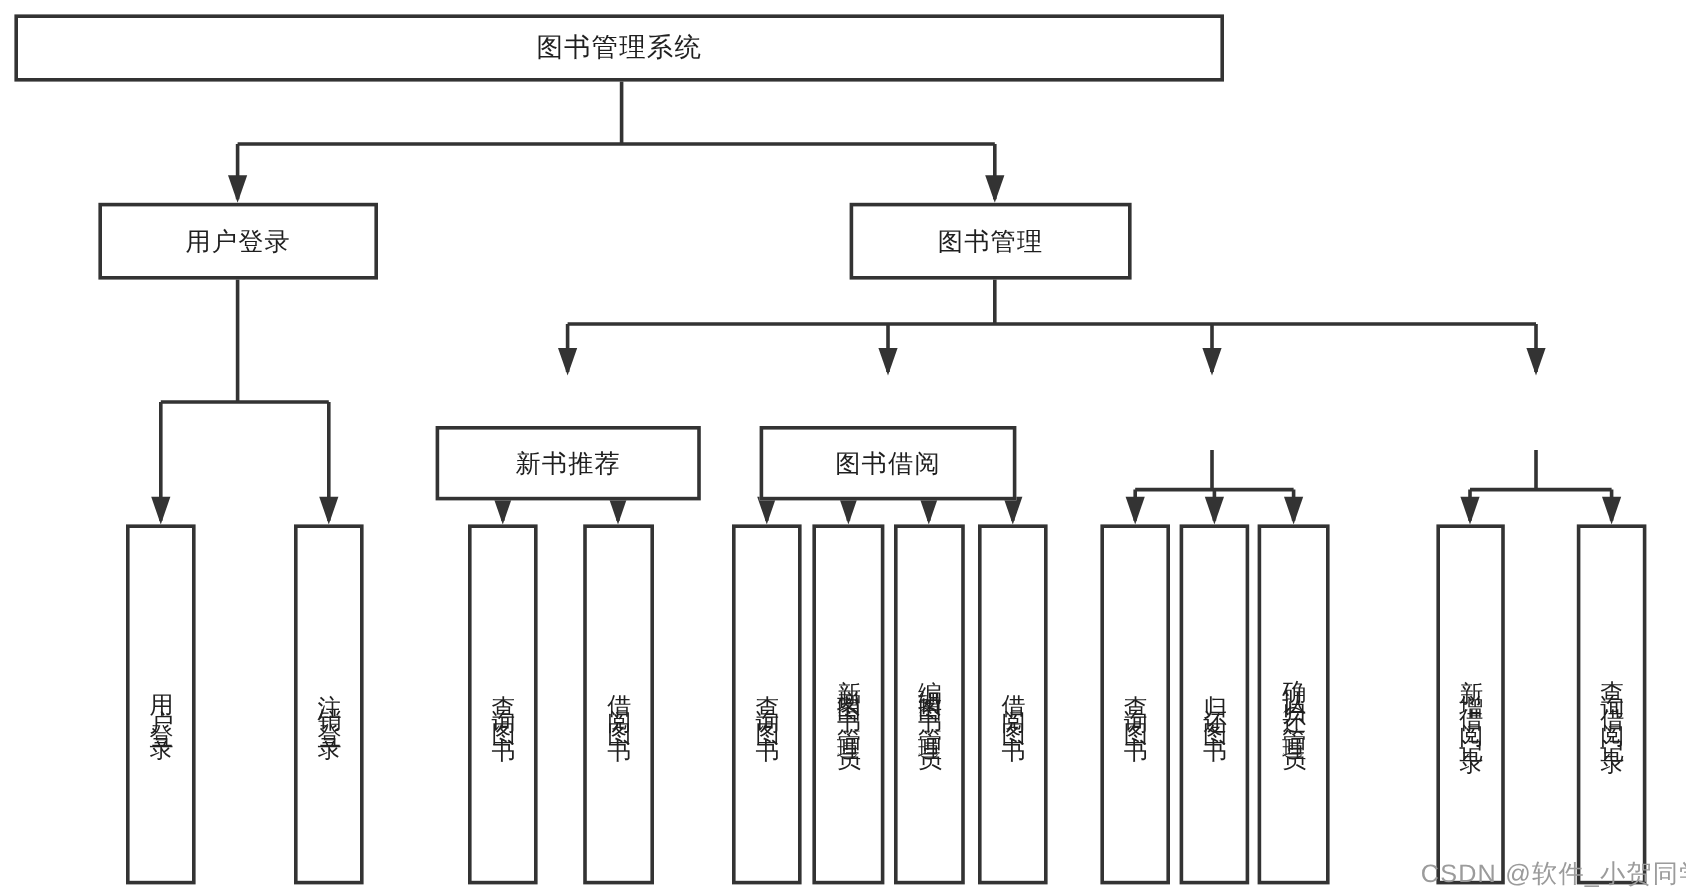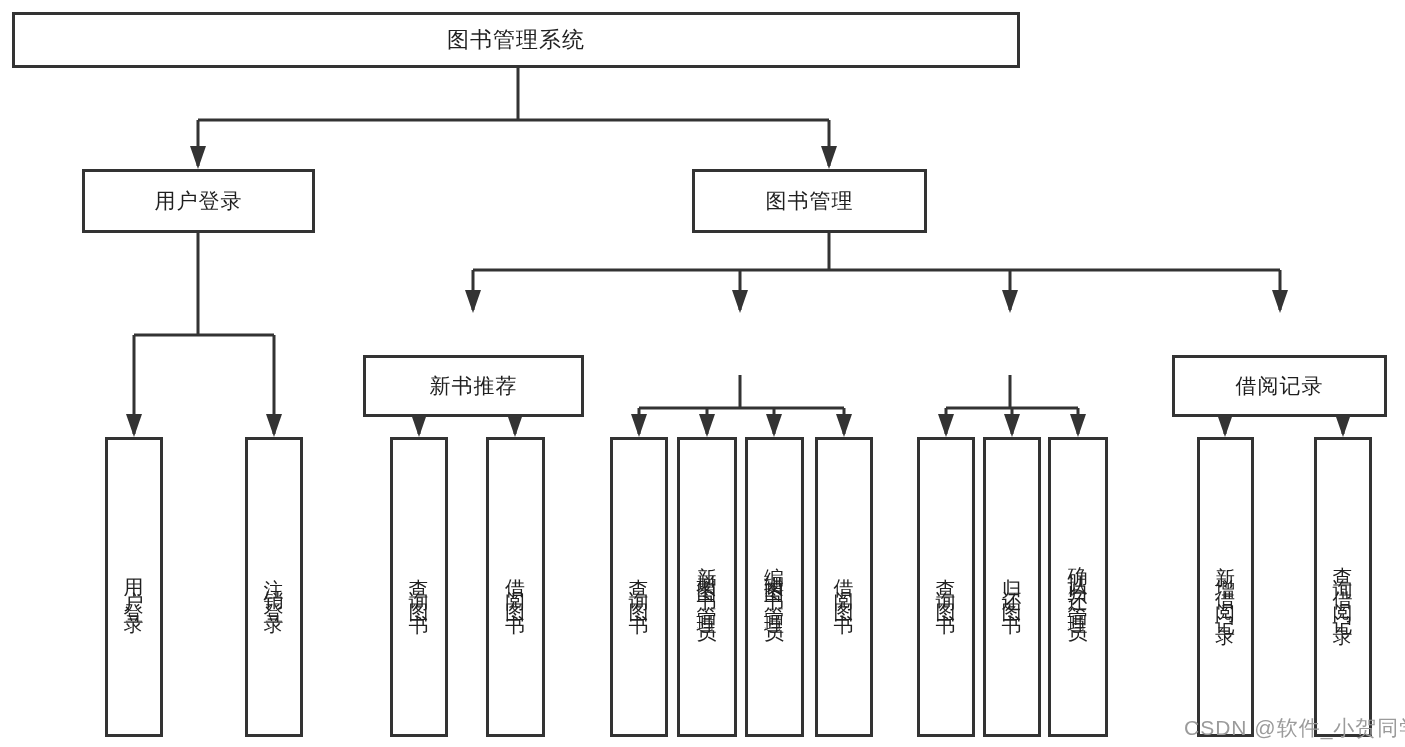--- a/index.html
+++ b/index.html
@@ -100,29 +100,29 @@
     </g>
   </svg>
 
   <div class="box root-box">
     <span>图书管理系统</span>
   </div>
 
   <div class="box l2-box" style="left:82px; width:233px;">
     <span>用户登录</span>
   </div>
-  <div class="box l2-box" style="left:692px; width:235px;">
+  <div class="box l2-box" style="left:708px; width:235px;">
     <span>图书管理</span>
   </div>
 
   <div class="box l3-box" style="left:363px; width:221px;">
     <span>新书推荐</span>
   </div>
-  <div class="box l3-box" style="left:1172px; width:215px;">
-    <span>借阅记录</span>
+  <div class="box l3-box" style="left:633px; width:214px;">
+    <span>图书借阅</span>
   </div>
 
   <div class="box leaf" style="left:105px; width:58px;">用户登录</div>
   <div class="box leaf" style="left:245px; width:58px;">注销登录</div>
 
   <div class="box leaf" style="left:390px; width:58px;">查询图书</div>
   <div class="box leaf" style="left:486px; width:59px;">借阅图书</div>
 
   <div class="box leaf" style="left:610px; width:58px;">查询图书</div>
   <div class="box leaf long" style="left:677px; width:60px;">新增图书（管理员）</div>

